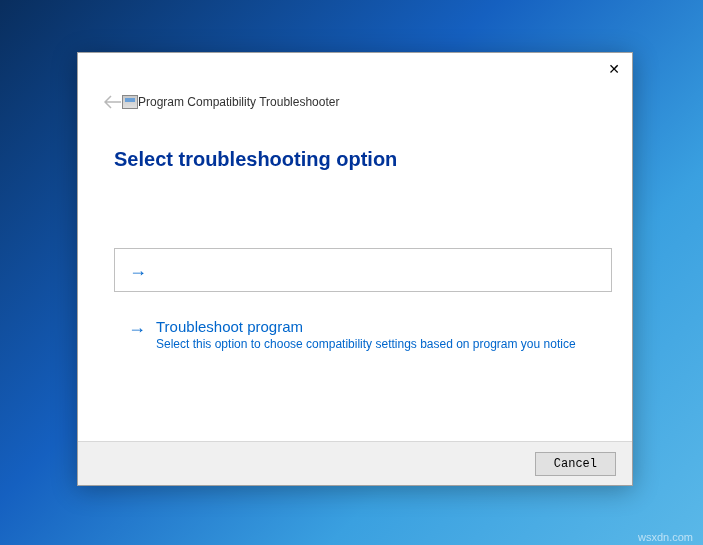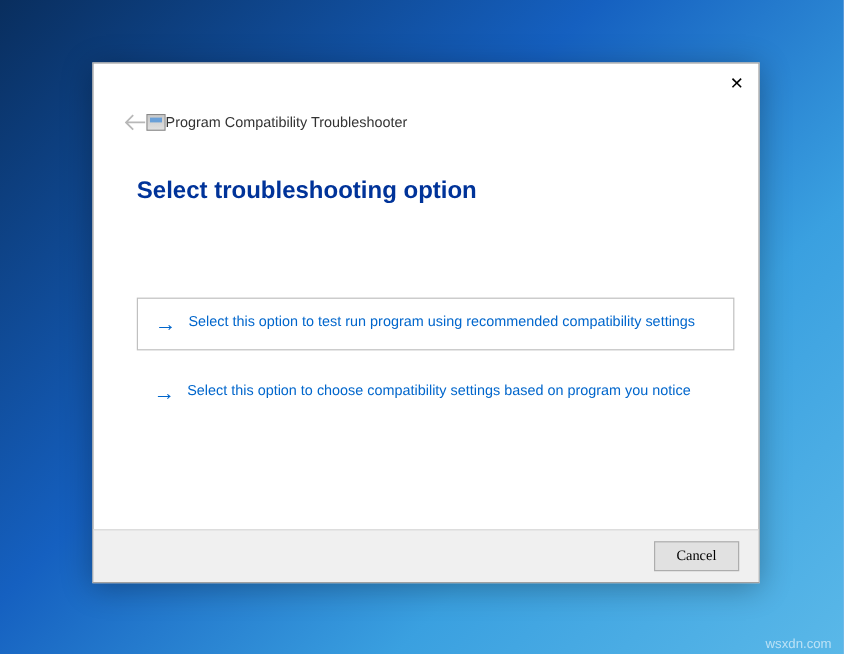--- a/index.html
+++ b/index.html
@@ -130,21 +130,21 @@
       display: flex;
       justify-content: flex-end;
       align-items: center;
       padding-right: 16px;
     }
     .btn-cancel {
       background: #e1e1e1;
       border: 1px solid #adadad;
       padding: 4px 18px;
       font-size: 12px;
-      font-family: Liberation Serif, serif;
+      font-family: Liberation Mono, monospace;
       cursor: pointer;
     }
     .watermark {
       position: absolute;
       bottom: 2px;
       right: 10px;
       color: rgba(255,255,255,0.6);
       font-size: 11px;
     }
   </style>
@@ -166,26 +166,26 @@
     <span class="header-icon"></span>
     <span class="header-title">Program Compatibility Troubleshooter</span>
   </div>
 
   <div class="main-heading">Select troubleshooting option</div>
 
   <div class="options">
     <div class="option bordered">
       <span class="option-arrow">→</span>
       <div class="option-text">
-        <div class="option-desc">Select this option to test run program using recommended compatibility settings</div>
       </div>
     </div>
     <div class="option">
       <span class="option-arrow">→</span>
       <div class="option-text">
+        <div class="option-title">Troubleshoot program</div>
         <div class="option-desc">Select this option to choose compatibility settings based on program you notice</div>
       </div>
     </div>
   </div>
 
   <div class="dialog-footer">
     <button class="btn-cancel">Cancel</button>
   </div>
 </div>
 

